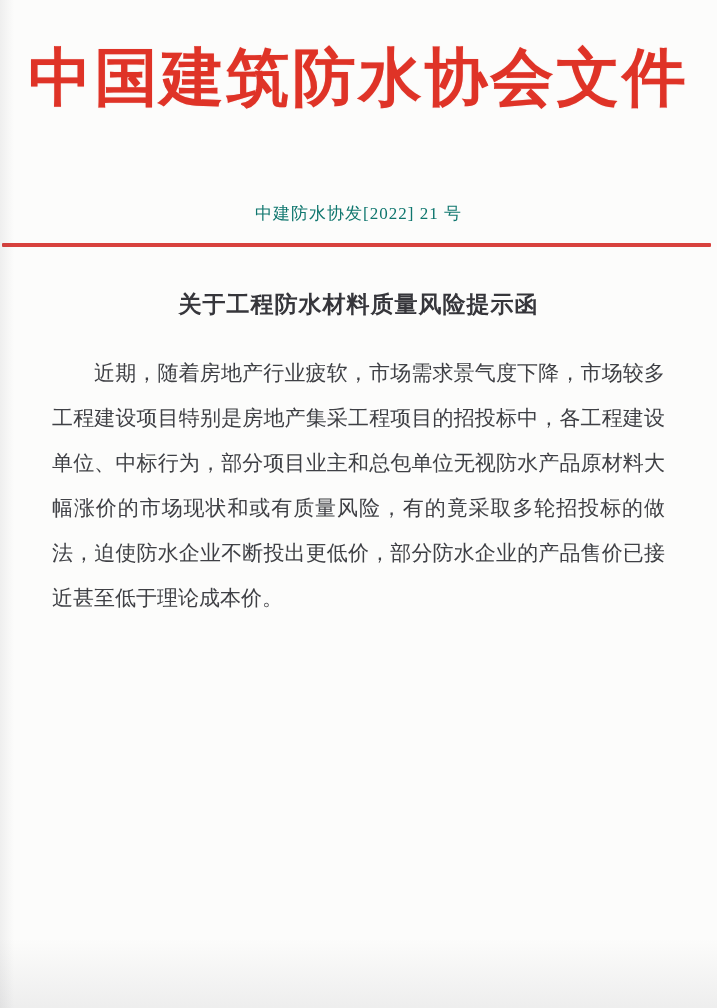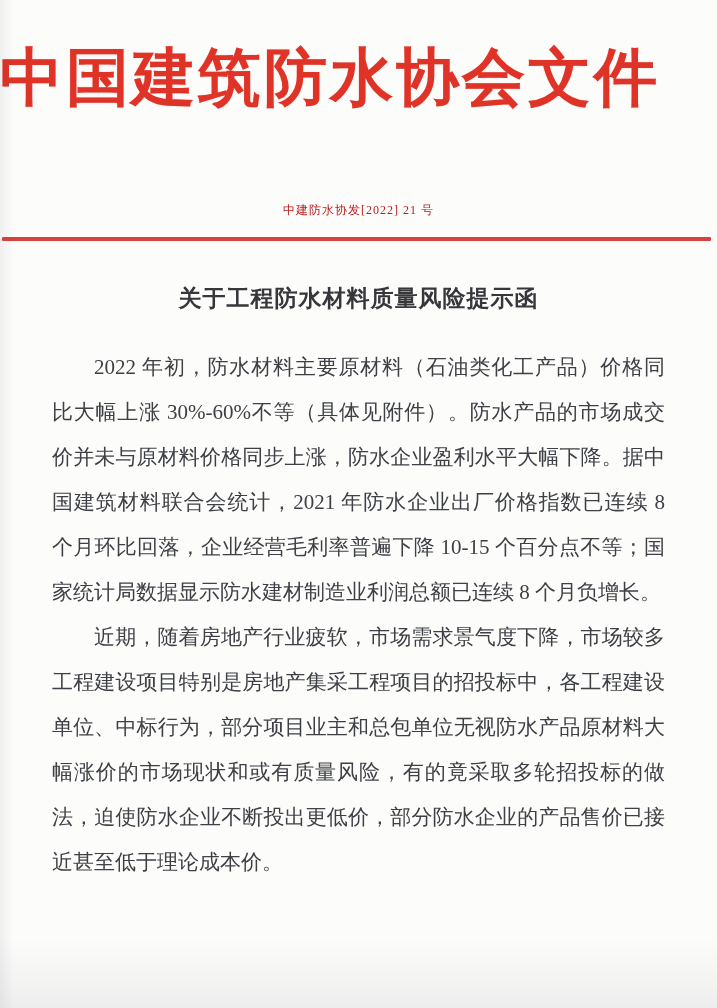--- a/index.html
+++ b/index.html
@@ -37,35 +37,35 @@
     content: "";
     position: absolute;
     left: 0; right: 0; bottom: 0;
     height: 70px;
     background: linear-gradient(to top, rgba(70,70,80,0.08), rgba(70,70,80,0));
     pointer-events: none;
   }
   .masthead {
     margin: 0;
     padding-top: 38px;
-    text-align: left;
+    text-align: center;
     font-size: 63px;
     line-height: 1.28;
     font-weight: 700;
     letter-spacing: 3px;
     white-space: nowrap;
     color: var(--masthead_red, #df3327);
     text-shadow: 0 0 1px rgba(223,51,39,0.35);
   }
   .doc-number {
     margin-top: 83px;
     text-align: center;
-    font-size: 12px;
+    font-size: 17px;
     letter-spacing: 1px;
-    color: #b91c1c;
+    color: #0f766e;
   }
   .red-rule {
     margin: 18px 6px 0 2px;
     height: 4px;
     background: var(--rule_red, #d8413d);
     border-radius: 1px;
   }
   .doc-title {
     margin: 12px;
     margin-top: 42px;
@@ -96,17 +96,16 @@
 
   <h1 class="masthead">中国建筑防水协会文件</h1>
 
   <div class="doc-number">中建防水协发[2022] 21 号</div>
 
   <div class="red-rule"></div>
 
   <h2 class="doc-title">关于工程防水材料质量风险提示函</h2>
 
   <div class="body-text">
-    <p class="indent">2022 年初，防水材料主要原材料（石油类化工产品）价格同比大幅上涨 30%-60%不等（具体见附件）。防水产品的市场成交价并未与原材料价格同步上涨，防水企业盈利水平大幅下降。据中国建筑材料联合会统计，2021 年防水企业出厂价格指数已连续 8 个月环比回落，企业经营毛利率普遍下降 10-15 个百分点不等；国家统计局数据显示防水建材制造业利润总额已连续 8 个月负增长。</p>
     <p class="indent">近期，随着房地产行业疲软，市场需求景气度下降，市场较多工程建设项目特别是房地产集采工程项目的招投标中，各工程建设单位、中标行为，部分项目业主和总包单位无视防水产品原材料大幅涨价的市场现状和或有质量风险，有的竟采取多轮招投标的做法，迫使防水企业不断投出更低价，部分防水企业的产品售价已接近甚至低于理论成本价。</p>
   </div>
 
 </div>
 
 </body></html>

